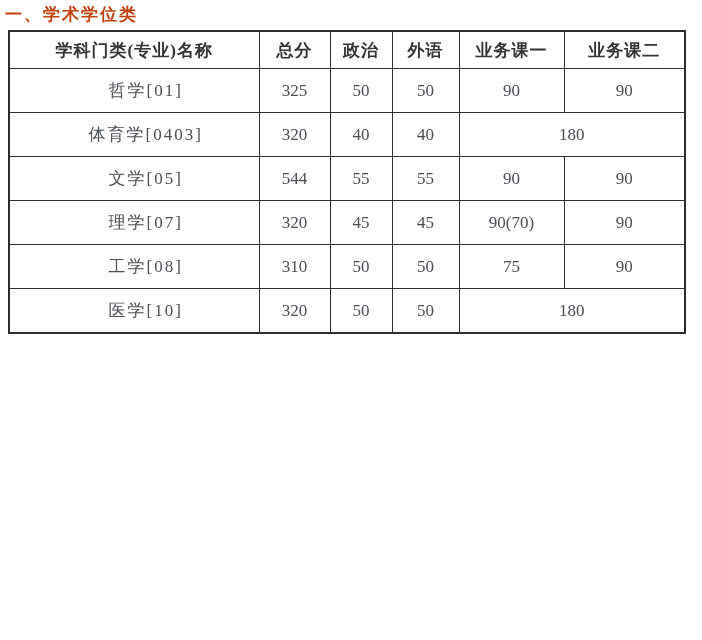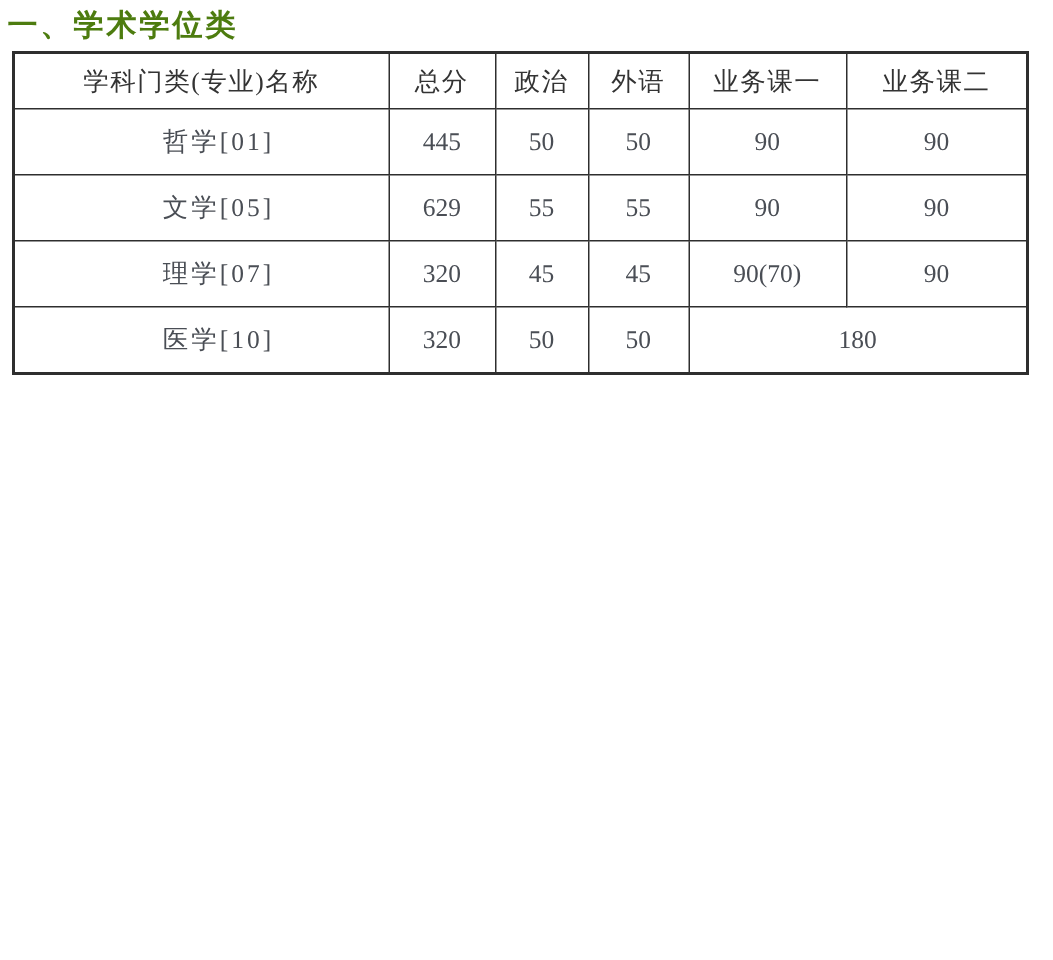--- a/index.html
+++ b/index.html
@@ -7,43 +7,43 @@
     width:702px;height:640px;
     background:#ffffff;
     font-family:"Liberation Serif","DejaVu Serif",serif;
     color:#3c3c3c;
     overflow:hidden;
   }
   .page-title{
     margin:3px 0 0 5px;
     font-family:"Liberation Sans","DejaVu Sans",sans-serif;
     font-weight:bold;
-    font-size:20px;
+    font-size:17px;
     letter-spacing:2px;
-    color:#4d7c0f;
+    color:#c2410c;
   }
   table.score-table{
     margin:4px 0 0 8px;
     border-collapse:collapse;
     table-layout:fixed;
     width:676px;
     font-size:17px;
   }
   table.score-table th,
   table.score-table td{
     border:1px solid #2e2e2e;
     text-align:center;
     vertical-align:middle;
     overflow:hidden;
     white-space:nowrap;
   }
   table.score-table{border:2px solid #2e2e2e;}
   table.score-table thead th{
     height:34px;
-    font-weight:normal;
+    font-weight:bold;
     letter-spacing:1px;
     color:#333333;
   }
   table.score-table tbody td{
     height:41px;
     color:#4a4e55;
   }
   td.c-name{
     text-align:left;
     padding-left:24px;
@@ -71,43 +71,58 @@
       <th>总分</th>
       <th>政治</th>
       <th>外语</th>
       <th>业务课一</th>
       <th>业务课二</th>
     </tr>
   </thead>
   <tbody>
       <tr>
         <td class="c-name">哲学[01]</td>
-        <td class="c-num">445</td>
+        <td class="c-num">325</td>
         <td class="c-num">50</td>
         <td class="c-num">50</td>
         <td class="c-num">90</td>
         <td class="c-num">90</td>
       </tr>
       <tr>
+        <td class="c-name">体育学[0403]</td>
+        <td class="c-num">320</td>
+        <td class="c-num">40</td>
+        <td class="c-num">40</td>
+        <td class="c-num" colspan="2">180</td>
+      </tr>
+      <tr>
         <td class="c-name">文学[05]</td>
-        <td class="c-num">629</td>
+        <td class="c-num">544</td>
         <td class="c-num">55</td>
         <td class="c-num">55</td>
         <td class="c-num">90</td>
         <td class="c-num">90</td>
       </tr>
       <tr>
         <td class="c-name">理学[07]</td>
         <td class="c-num">320</td>
         <td class="c-num">45</td>
         <td class="c-num">45</td>
         <td class="c-num">90(70)</td>
         <td class="c-num">90</td>
       </tr>
       <tr>
+        <td class="c-name">工学[08]</td>
+        <td class="c-num">310</td>
+        <td class="c-num">50</td>
+        <td class="c-num">50</td>
+        <td class="c-num">75</td>
+        <td class="c-num">90</td>
+      </tr>
+      <tr>
         <td class="c-name">医学[10]</td>
         <td class="c-num">320</td>
         <td class="c-num">50</td>
         <td class="c-num">50</td>
         <td class="c-num" colspan="2">180</td>
       </tr>
     </tbody>
 </table>
 
 </body></html>

